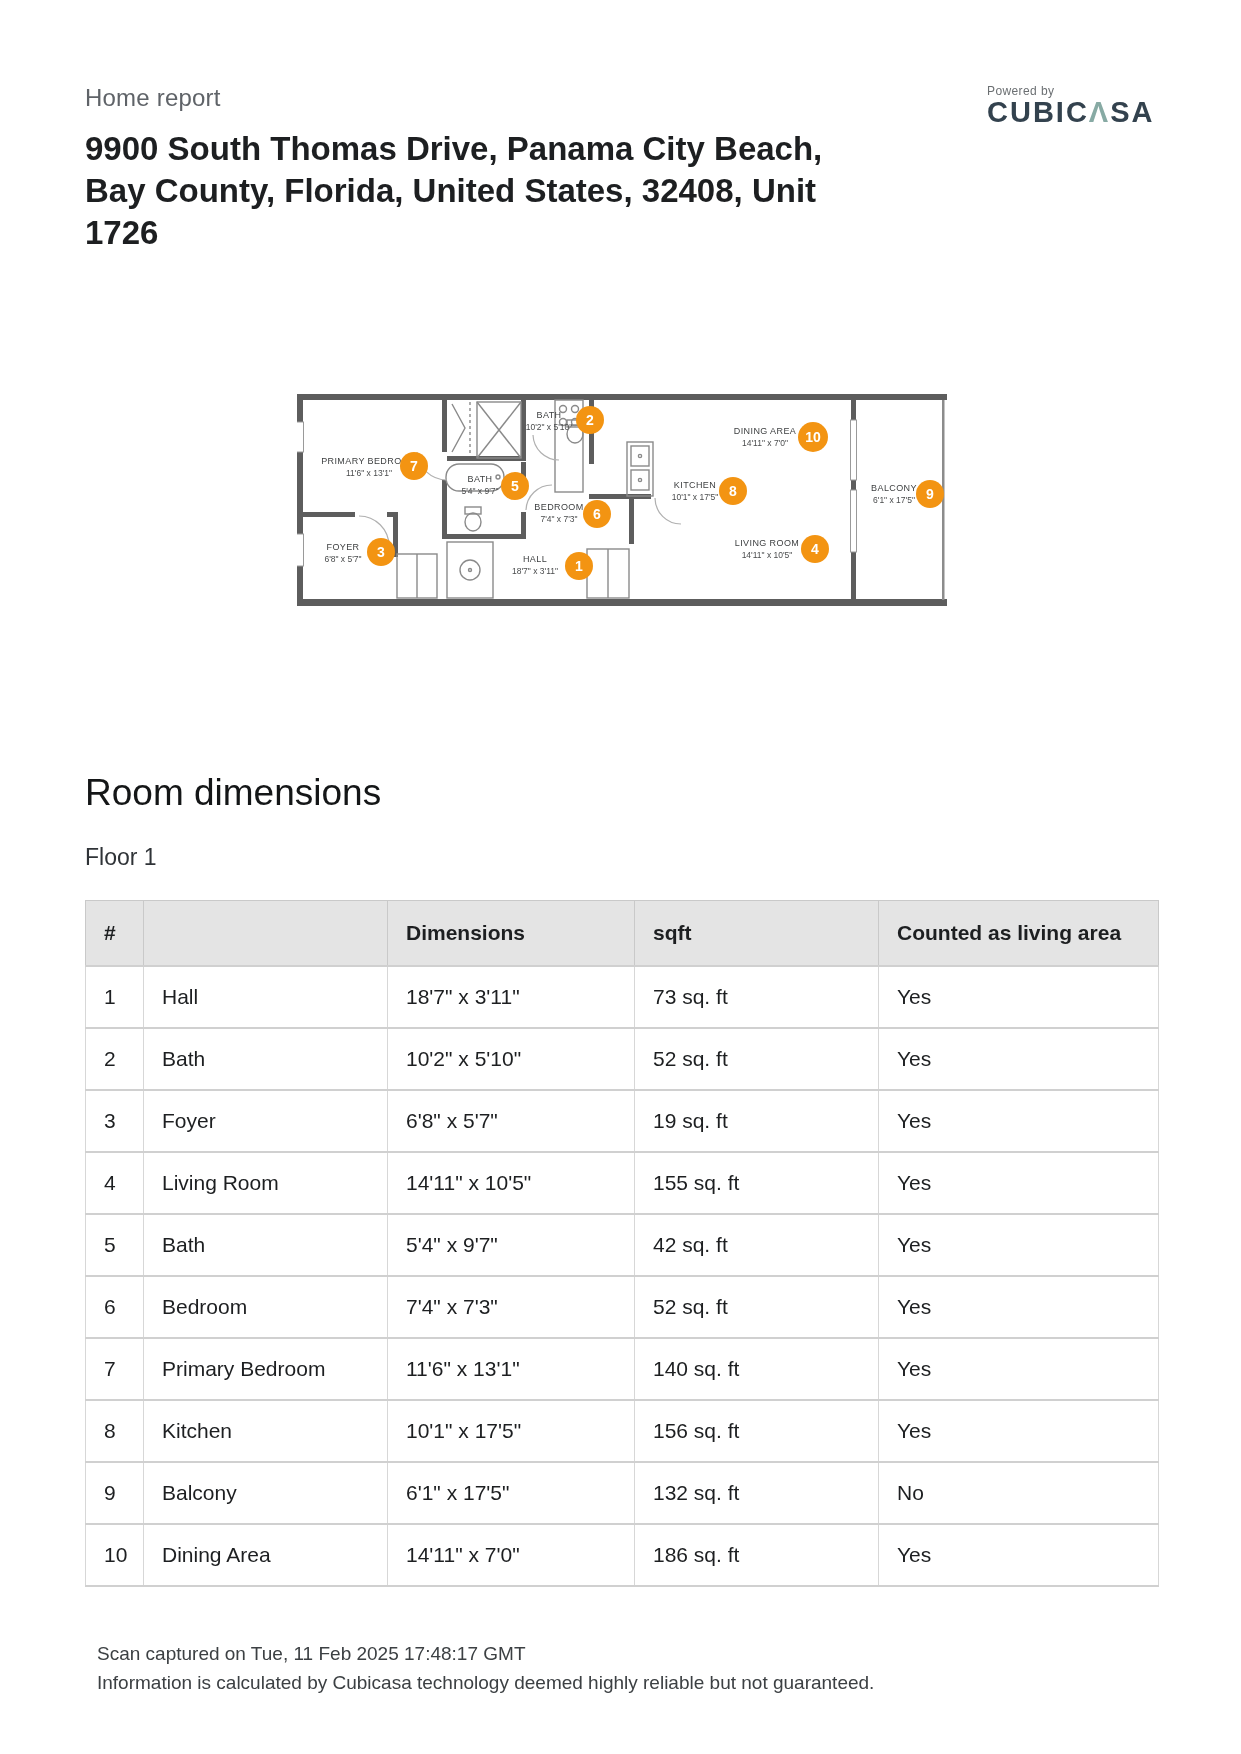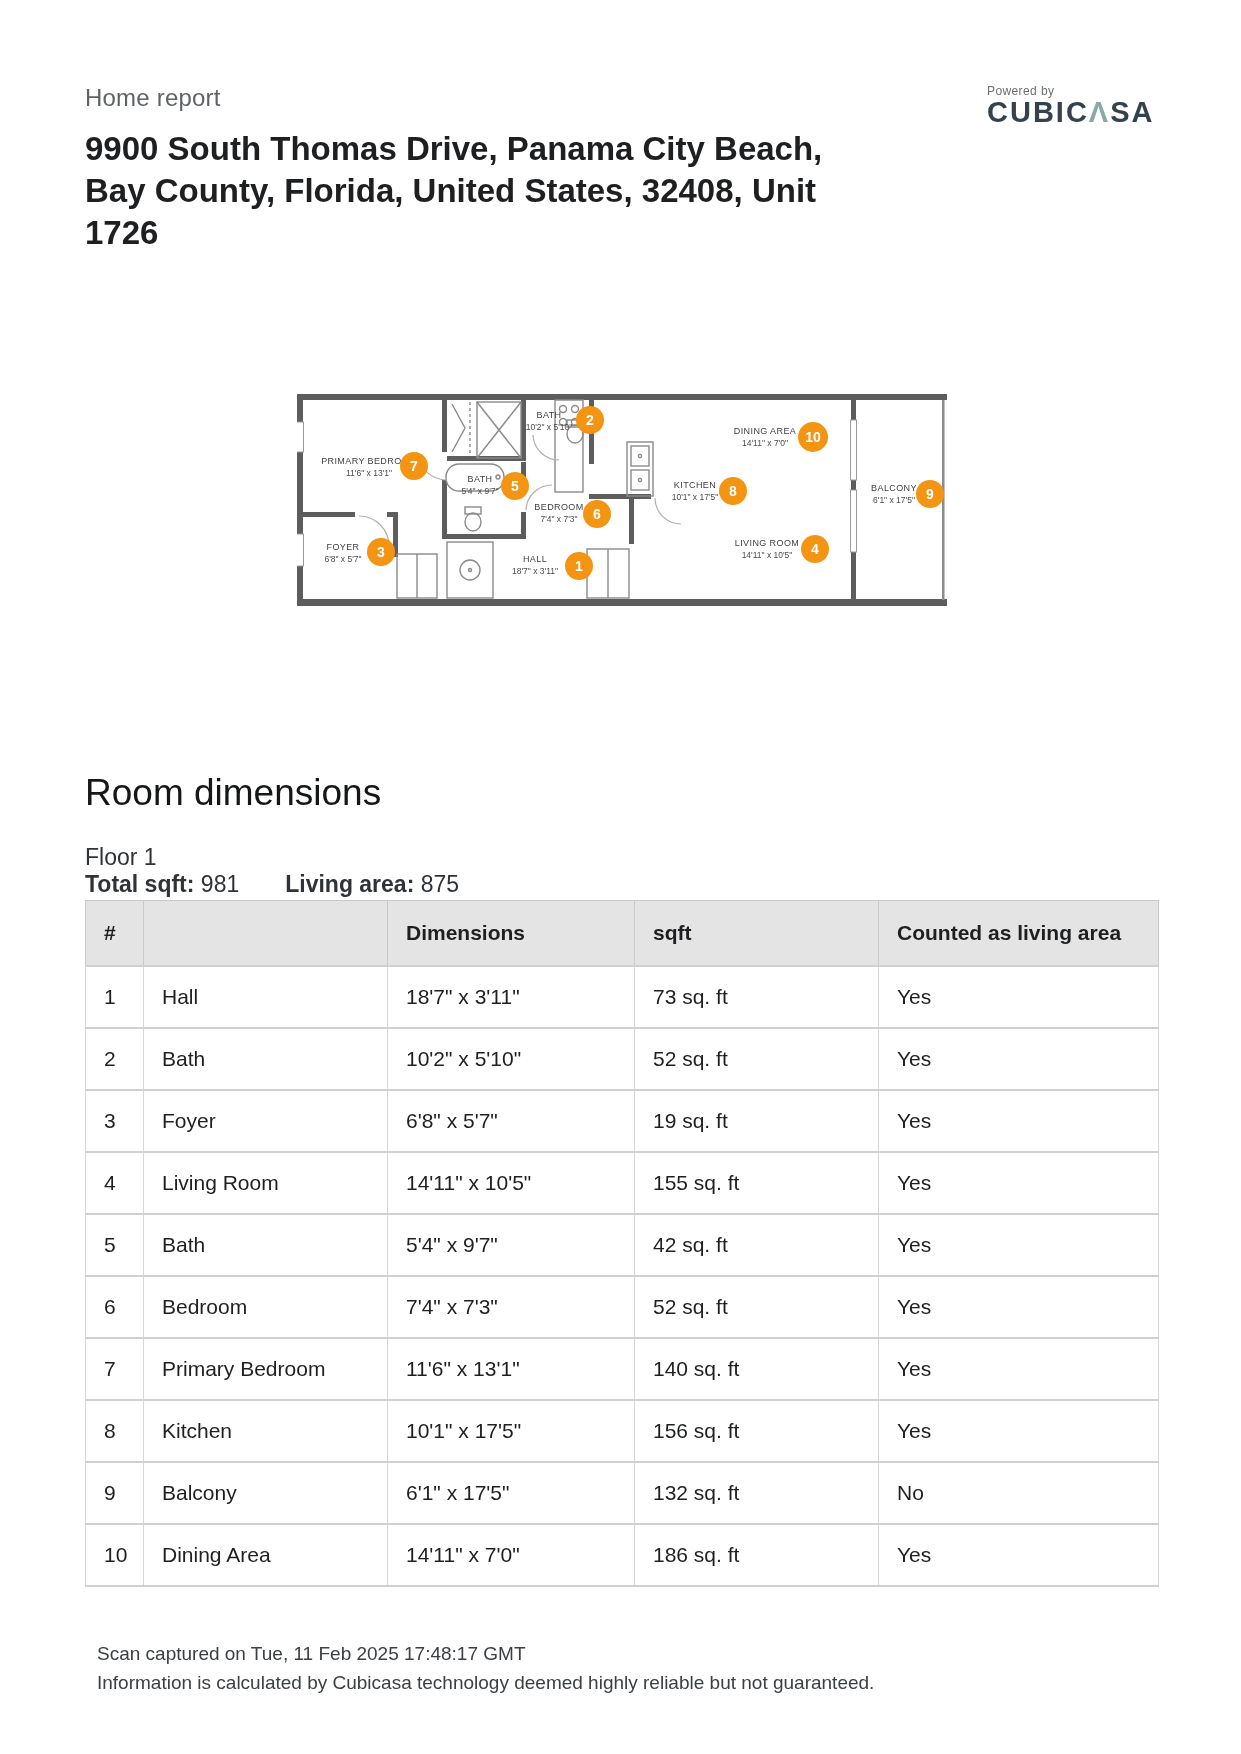--- a/index.html
+++ b/index.html
@@ -16,21 +16,21 @@
   .brand{font-size:29px;font-weight:700;letter-spacing:2px;color:#33424e;line-height:1;}
   .brand .caret{color:#87aaa4;}
   
   .floorplan{position:absolute;left:297px;top:394px;width:650px;height:212px;}
   .floorplan svg{display:block;width:650px;height:212px;}
   .fp-label{font-size:9px;fill:#3d3f40;letter-spacing:.4px;}
   .fp-dims{font-size:8.5px;fill:#4a4c4d;}
   .fp-marker-num{font-size:14px;font-weight:700;fill:#ffffff;}
   
   .section-title{position:absolute;left:85px;top:772px;font-size:37px;font-weight:400;color:#141617;}
-  .floor-row{position:absolute;left:85px;top:844px;width:1073px;display:flex;justify-content:space-between;align-items:baseline;flex-direction:column;}
+  .floor-row{position:absolute;left:85px;top:844px;width:1073px;display:flex;justify-content:space-between;align-items:baseline;}
   .floor-label{font-size:23px;color:#2f3337;}
   .floor-stats{font-size:23px;color:#2f3337;display:flex;gap:46px;}
   .stat b{font-weight:700;}
   
   table.dims{position:absolute;left:85px;top:900px;width:1073px;border-collapse:collapse;table-layout:fixed;}
   table.dims th{
     background:#e4e4e4;height:64px;font-size:21px;font-weight:700;text-align:left;
     padding:0 0 0 18px;border:1px solid #c9c9c9;color:#1d1f21;
   }
   table.dims td{
@@ -186,24 +186,20 @@
     <circle cx="282" cy="172" r="14" fill="#F39412"></circle>
     <text class="fp-marker-num" x="282" y="177">1</text>
   </g>
 </svg>
 </div>
 
 <div class="section-title">Room dimensions</div>
 
 <div class="floor-row">
   <div class="floor-label">Floor 1</div>
-  <div class="floor-stats">
-    <div class="stat"><b>Total sqft:</b>&nbsp;<span>981</span></div>
-    <div class="stat"><b>Living area:</b>&nbsp;<span>875</span></div>
-  </div>
 </div>
 
 <table class="dims">
   <colgroup>
       <col style="width:58px">
       <col style="width:244px">
       <col style="width:247px">
       <col style="width:244px">
       <col style="width:280px">
     </colgroup>

